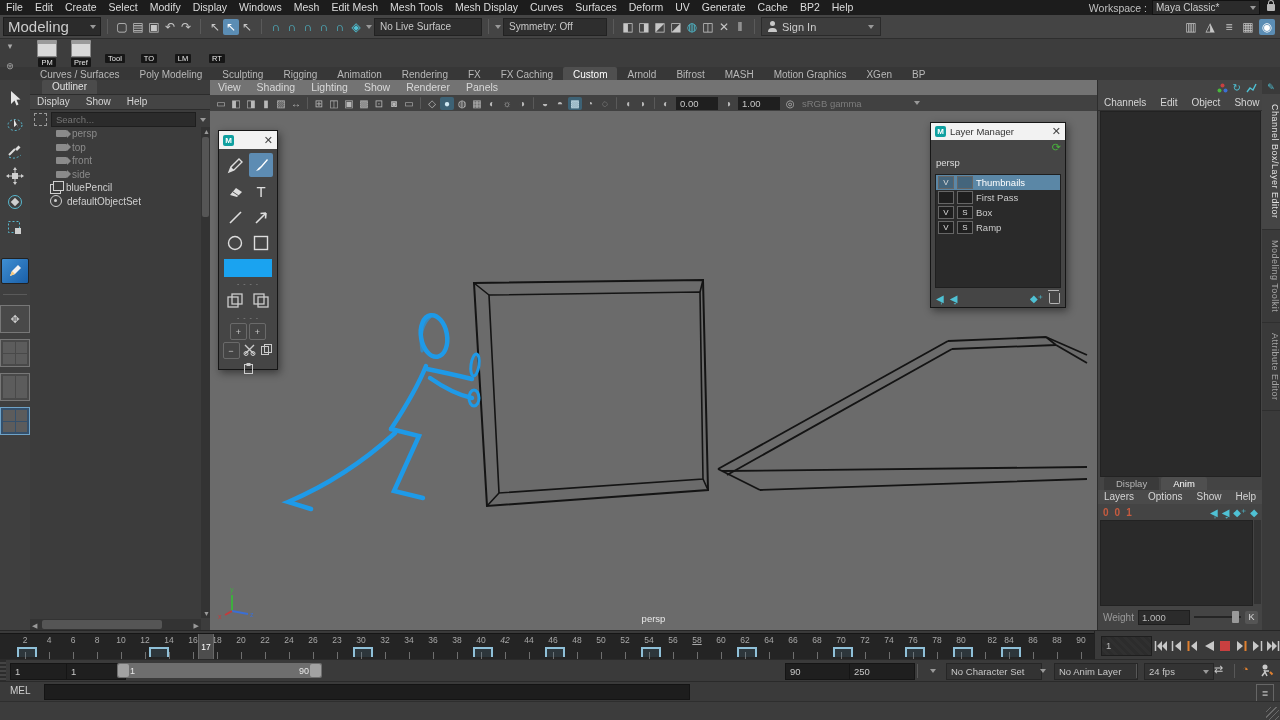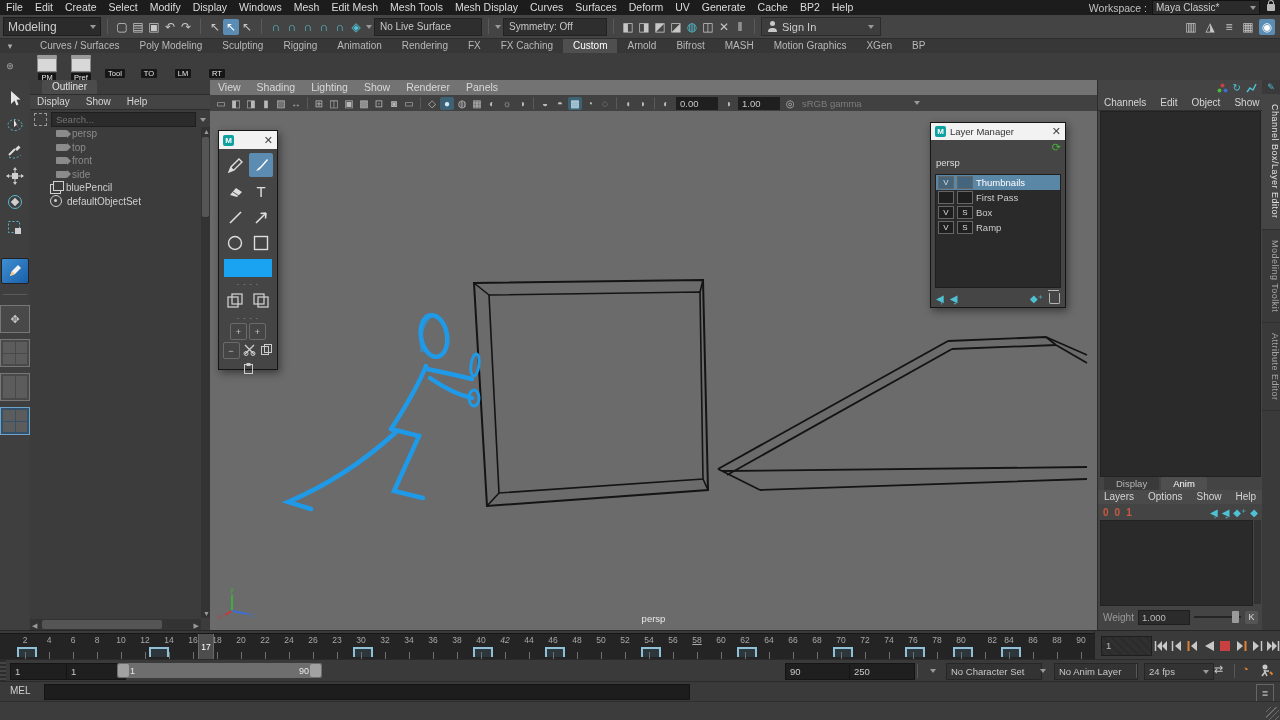--- a/index.html
+++ b/index.html
@@ -13,21 +13,21 @@
   .mb-item{padding:0 6px;font-size:10.5px;color:#dcdcdc;line-height:15px;white-space:nowrap}
   #workspace{margin-left:auto;display:flex;align-items:center;gap:5px;padding-right:5px}
   #workspace .lbl{color:#c0c0c0;font-size:10.5px}
   .ws-field{width:100px;height:13px;background:#2b2b2b;border:1px solid #111;display:flex;align-items:center;justify-content:space-between;padding:0 3px;font-size:10px;color:#ccc}
   .caret{width:0;height:0;border-left:3.5px solid transparent;border-right:3.5px solid transparent;border-top:4px solid #999}
   .lock{width:8px;height:7px;background:#b8b8b8;border-radius:1px;position:relative;margin-left:2px}
   .lock::before{content:"";position:absolute;top:-4px;left:1px;width:4px;height:4px;border:1.5px solid #b8b8b8;border-bottom:none;border-radius:3px 3px 0 0}
 
   
   #statusline{left:0;top:15px;width:1280px;height:23px;background:#444;border-bottom:1px solid #2e2e2e;display:flex;align-items:center;gap:2px;padding:0 3px;z-index:39}
-  .menuset{width:88px;height:17px;background:#2b2b2b;border:1px solid #1d1d1d;display:flex;align-items:center;justify-content:space-between;padding:0 4px;font-size:12px}
+  .menuset{width:88px;height:17px;background:#2b2b2b;border:1px solid #1d1d1d;display:flex;align-items:center;justify-content:space-between;padding:0 4px;font-size:15px}
   .vsep{width:1px;height:15px;background:#5a5a5a;margin:0 4px}
   .sic{width:16px;height:16px;display:flex;align-items:center;justify-content:center;font-size:12px;color:#c6c6c6;border-radius:2px}
   .sic.active{background:#5b8db4;color:#fff}
   .sic.teal{color:#4fc1d4}
   .fld{height:16px;background:#2e2e2e;border:1px solid #222;display:flex;align-items:center;padding:0 5px;font-size:10px;color:#c8c8c8}
   .signin{height:17px;background:#3d3d3d;border:1px solid #2a2a2a;display:flex;align-items:center;gap:5px;padding:0 6px;width:106px;justify-content:space-between}
   .person{width:9px;height:11px;position:relative}
   .person::before{content:"";position:absolute;top:0;left:2px;width:5px;height:5px;border-radius:50%;background:#c8c8c8}
   .person::after{content:"";position:absolute;bottom:0;left:0;width:9px;height:4px;border-radius:4px 4px 0 0;background:#c8c8c8}
 
@@ -281,69 +281,69 @@
 
   <span class="sic modeling-toolkit-icon">▥</span>
       <span class="sic humanik-icon">◮</span>
       <span class="sic channel-box-icon">≡</span>
       <span class="sic attribute-editor-icon">▦</span>
       <span class="sic active tool-settings-icon">◉</span>
     </div>
 </div>
 
 <div id="shelf" class="abs">
+  <div id="shelf-items">
+
+      <div class="shelf-btn">
+        <span class="win-icon"></span>
+        <span class="shelf-lbl">PM</span>
+      </div>
+
+      <div class="shelf-btn">
+        <span class="win-icon"></span>
+        <span class="shelf-lbl">Pref</span>
+      </div>
+
+      <div class="shelf-btn">
+        <span class="maya-icon"></span>
+        <span class="shelf-lbl">Tool</span>
+      </div>
+
+      <div class="shelf-btn">
+        <span class="maya-icon"></span>
+        <span class="shelf-lbl">TO</span>
+      </div>
+
+      <div class="shelf-btn">
+        <span class="maya-icon"></span>
+        <span class="shelf-lbl">LM</span>
+      </div>
+
+      <div class="shelf-btn">
+        <span class="maya-icon"></span>
+        <span class="shelf-lbl">RT</span>
+      </div>
+    </div>
   <div id="shelf-tabs">
 
   <span class="shelf-tab">Curves / Surfaces</span>
       <span class="shelf-tab">Poly Modeling</span>
       <span class="shelf-tab">Sculpting</span>
       <span class="shelf-tab">Rigging</span>
       <span class="shelf-tab">Animation</span>
       <span class="shelf-tab">Rendering</span>
       <span class="shelf-tab">FX</span>
       <span class="shelf-tab">FX Caching</span>
       <span class="shelf-tab active">Custom</span>
       <span class="shelf-tab">Arnold</span>
       <span class="shelf-tab">Bifrost</span>
       <span class="shelf-tab">MASH</span>
       <span class="shelf-tab">Motion Graphics</span>
       <span class="shelf-tab">XGen</span>
       <span class="shelf-tab">BP</span>
-    </div>
-  <div id="shelf-items">
-
-      <div class="shelf-btn">
-        <span class="win-icon"></span>
-        <span class="shelf-lbl">PM</span>
-      </div>
-
-      <div class="shelf-btn">
-        <span class="win-icon"></span>
-        <span class="shelf-lbl">Pref</span>
-      </div>
-
-      <div class="shelf-btn">
-        <span class="maya-icon"></span>
-        <span class="shelf-lbl">Tool</span>
-      </div>
-
-      <div class="shelf-btn">
-        <span class="maya-icon"></span>
-        <span class="shelf-lbl">TO</span>
-      </div>
-
-      <div class="shelf-btn">
-        <span class="maya-icon"></span>
-        <span class="shelf-lbl">LM</span>
-      </div>
-
-      <div class="shelf-btn">
-        <span class="maya-icon"></span>
-        <span class="shelf-lbl">RT</span>
-      </div>
     </div>
 </div>
 <div class="shelf-side abs">
   <span class="sic">▾</span>
   <span class="sic">⊛</span>
 </div>
 
 <div id="toolbox" class="abs">
   <span class="tool">
       <svg width="18" height="18">

